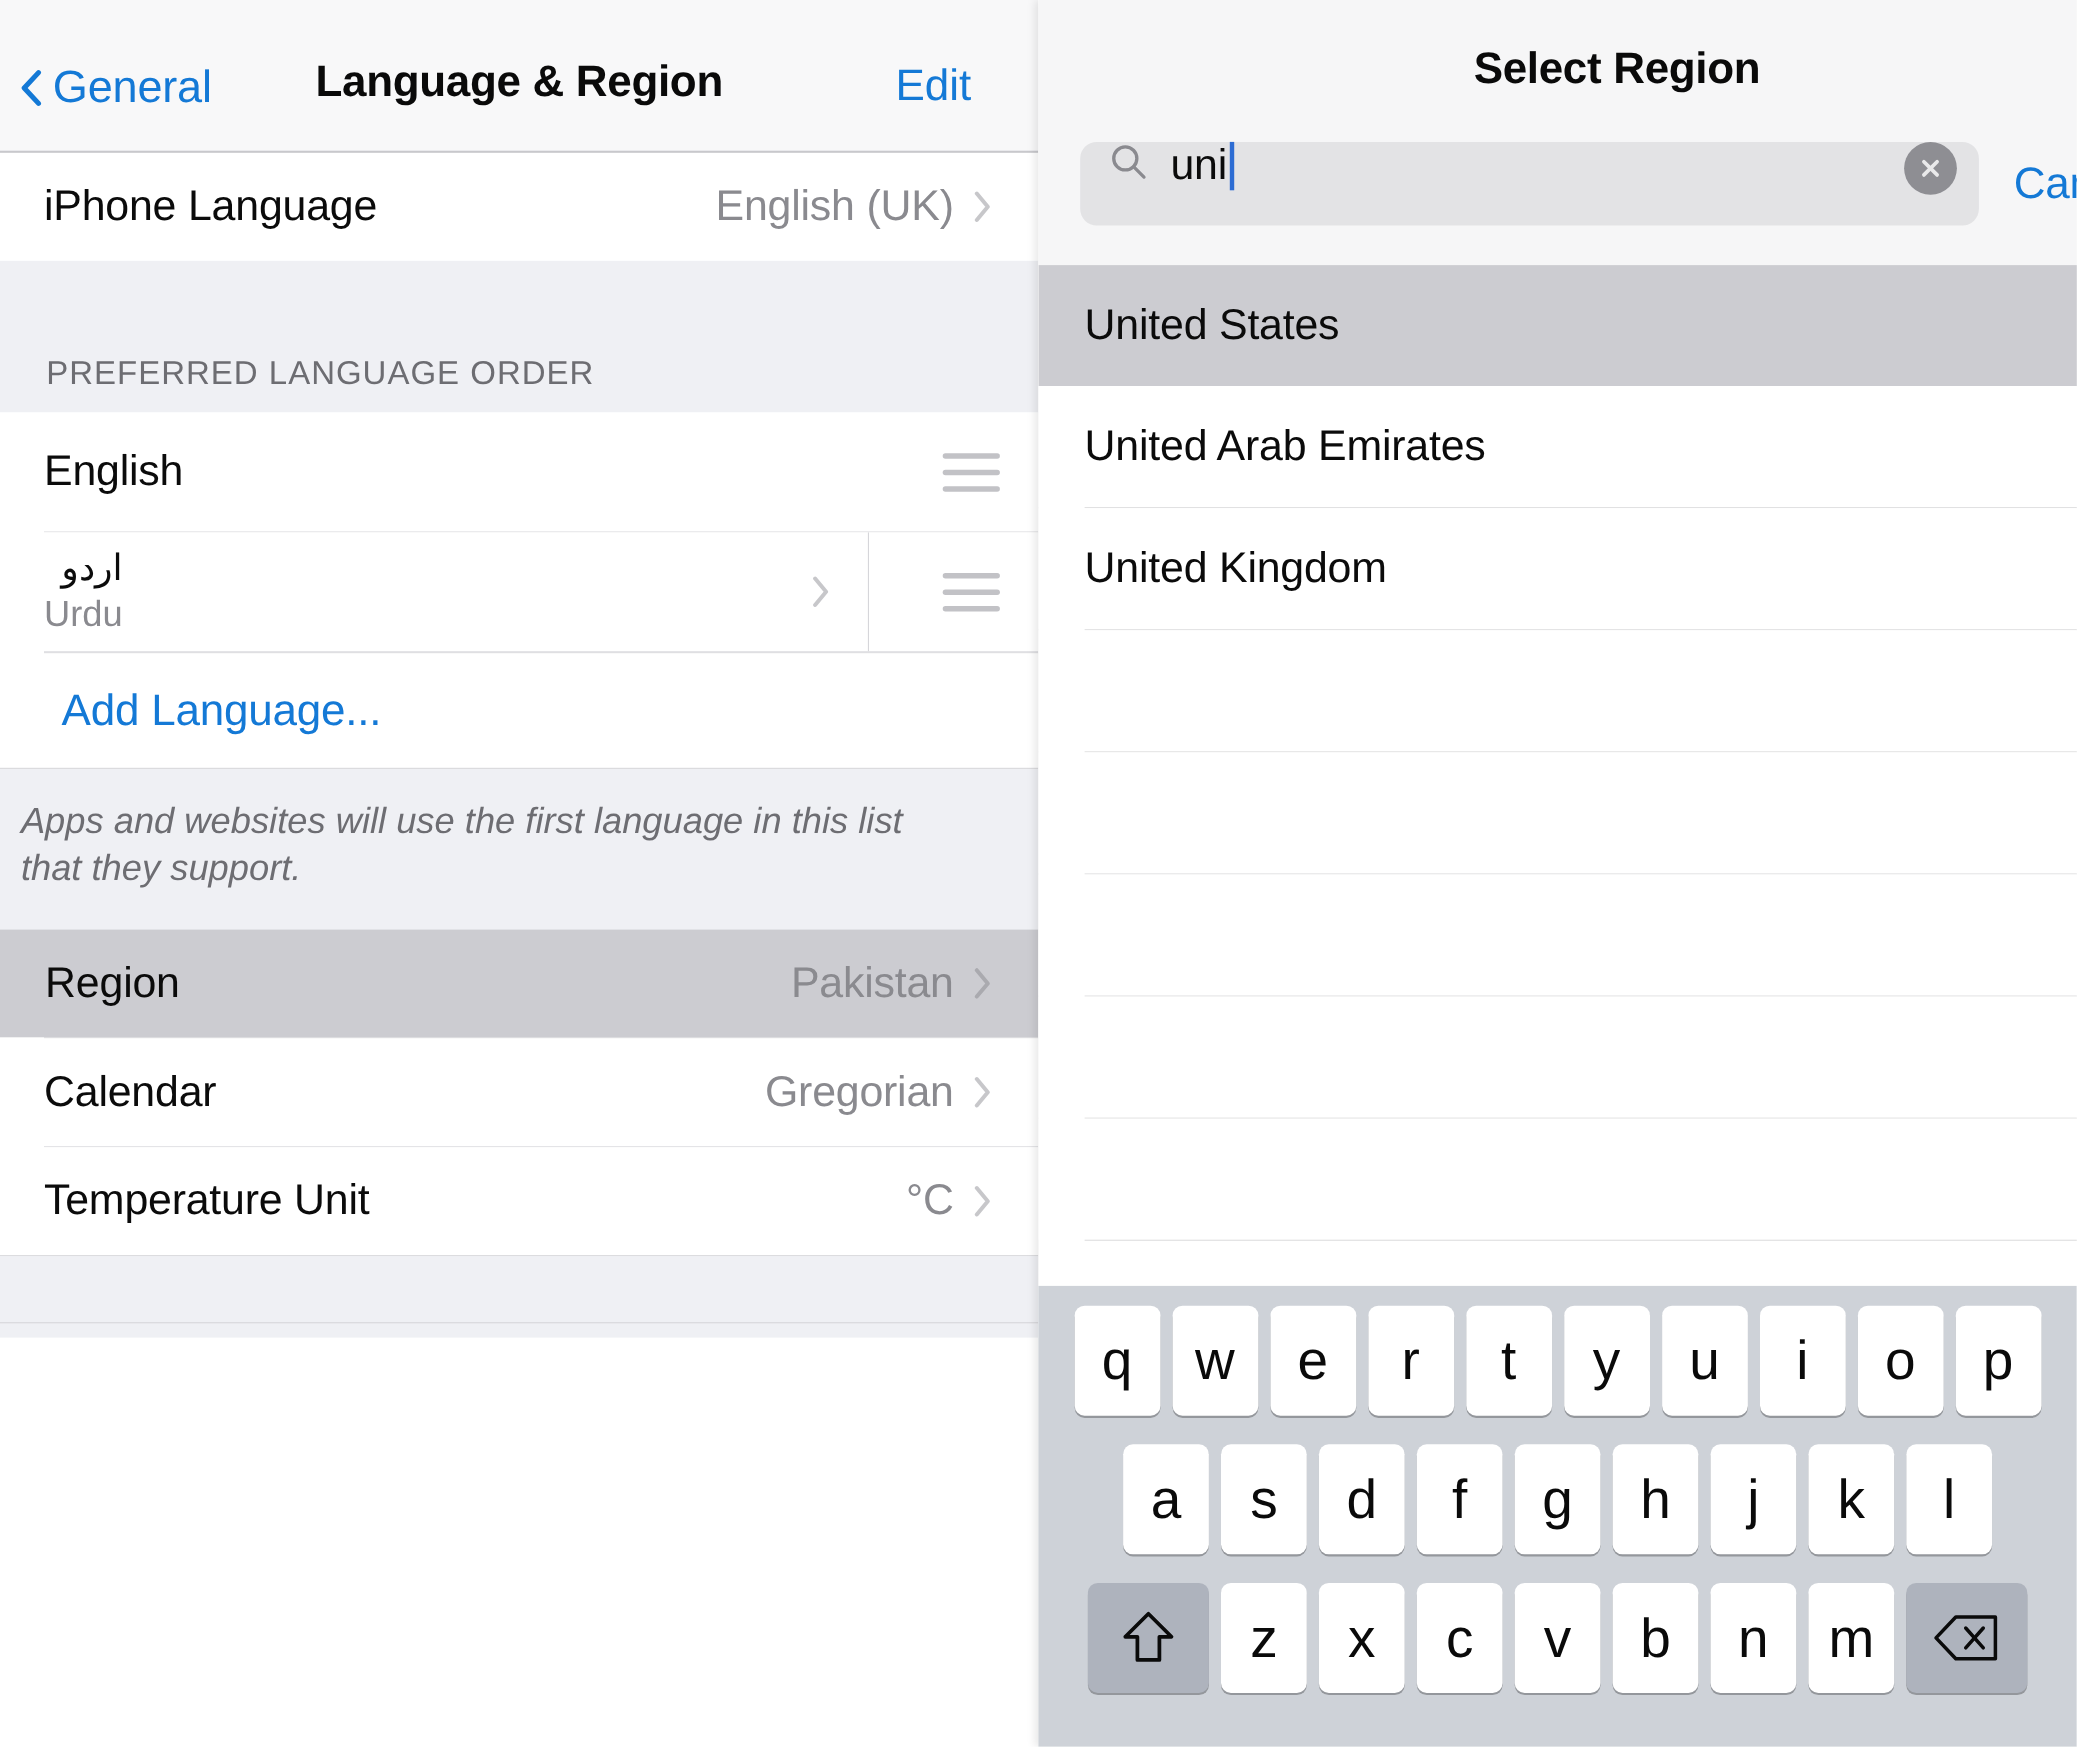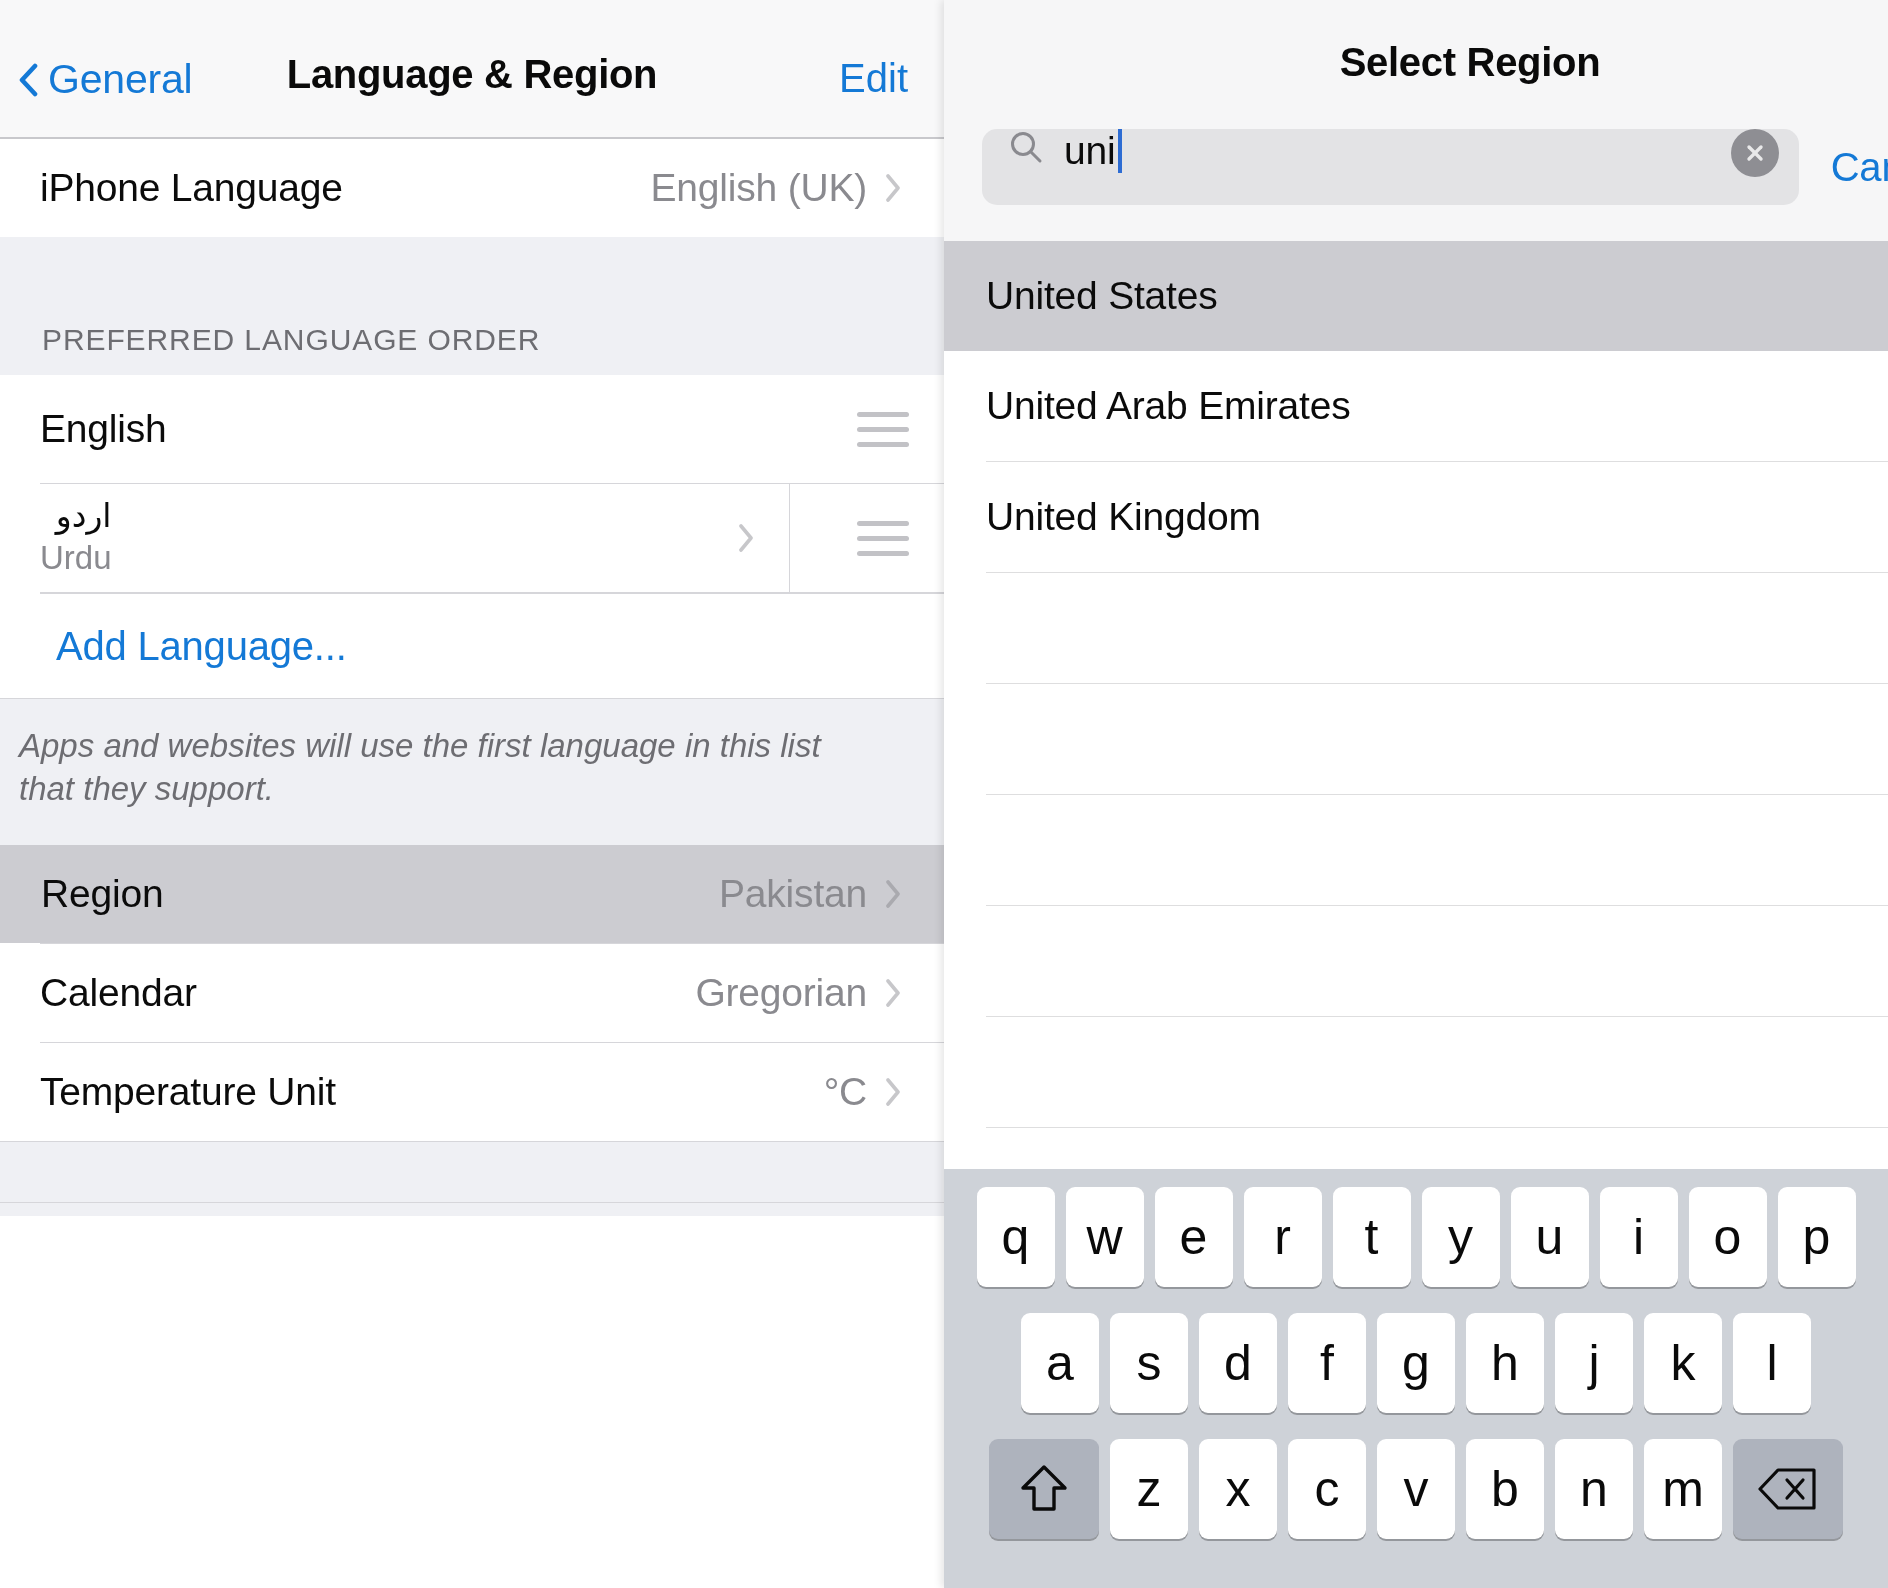--- a/index.html
+++ b/index.html
@@ -32,21 +32,21 @@
     letter-spacing: -0.2px;
   }
   .chev-back { display: block; width: 20px; height: 34px; }
   .nav-title {
     position: absolute; left: 0; right: 0; top: 52px;
     text-align: center;
     font-size: 40px; font-weight: 700; color: #0a0a0a;
     letter-spacing: -0.3px;
   }
   .nav-edit {
-    position: absolute; right: 36px; top: 56px;
+    position: absolute; right: 61px; top: 56px;
     color: #1479d6; font-size: 40px;
   }
 
   .group { background: #ffffff; }
   .gap { background: #eff0f4; }
 
   .row {
     position: relative;
     display: flex; align-items: center;
     padding: 0 42px 0 40px;

